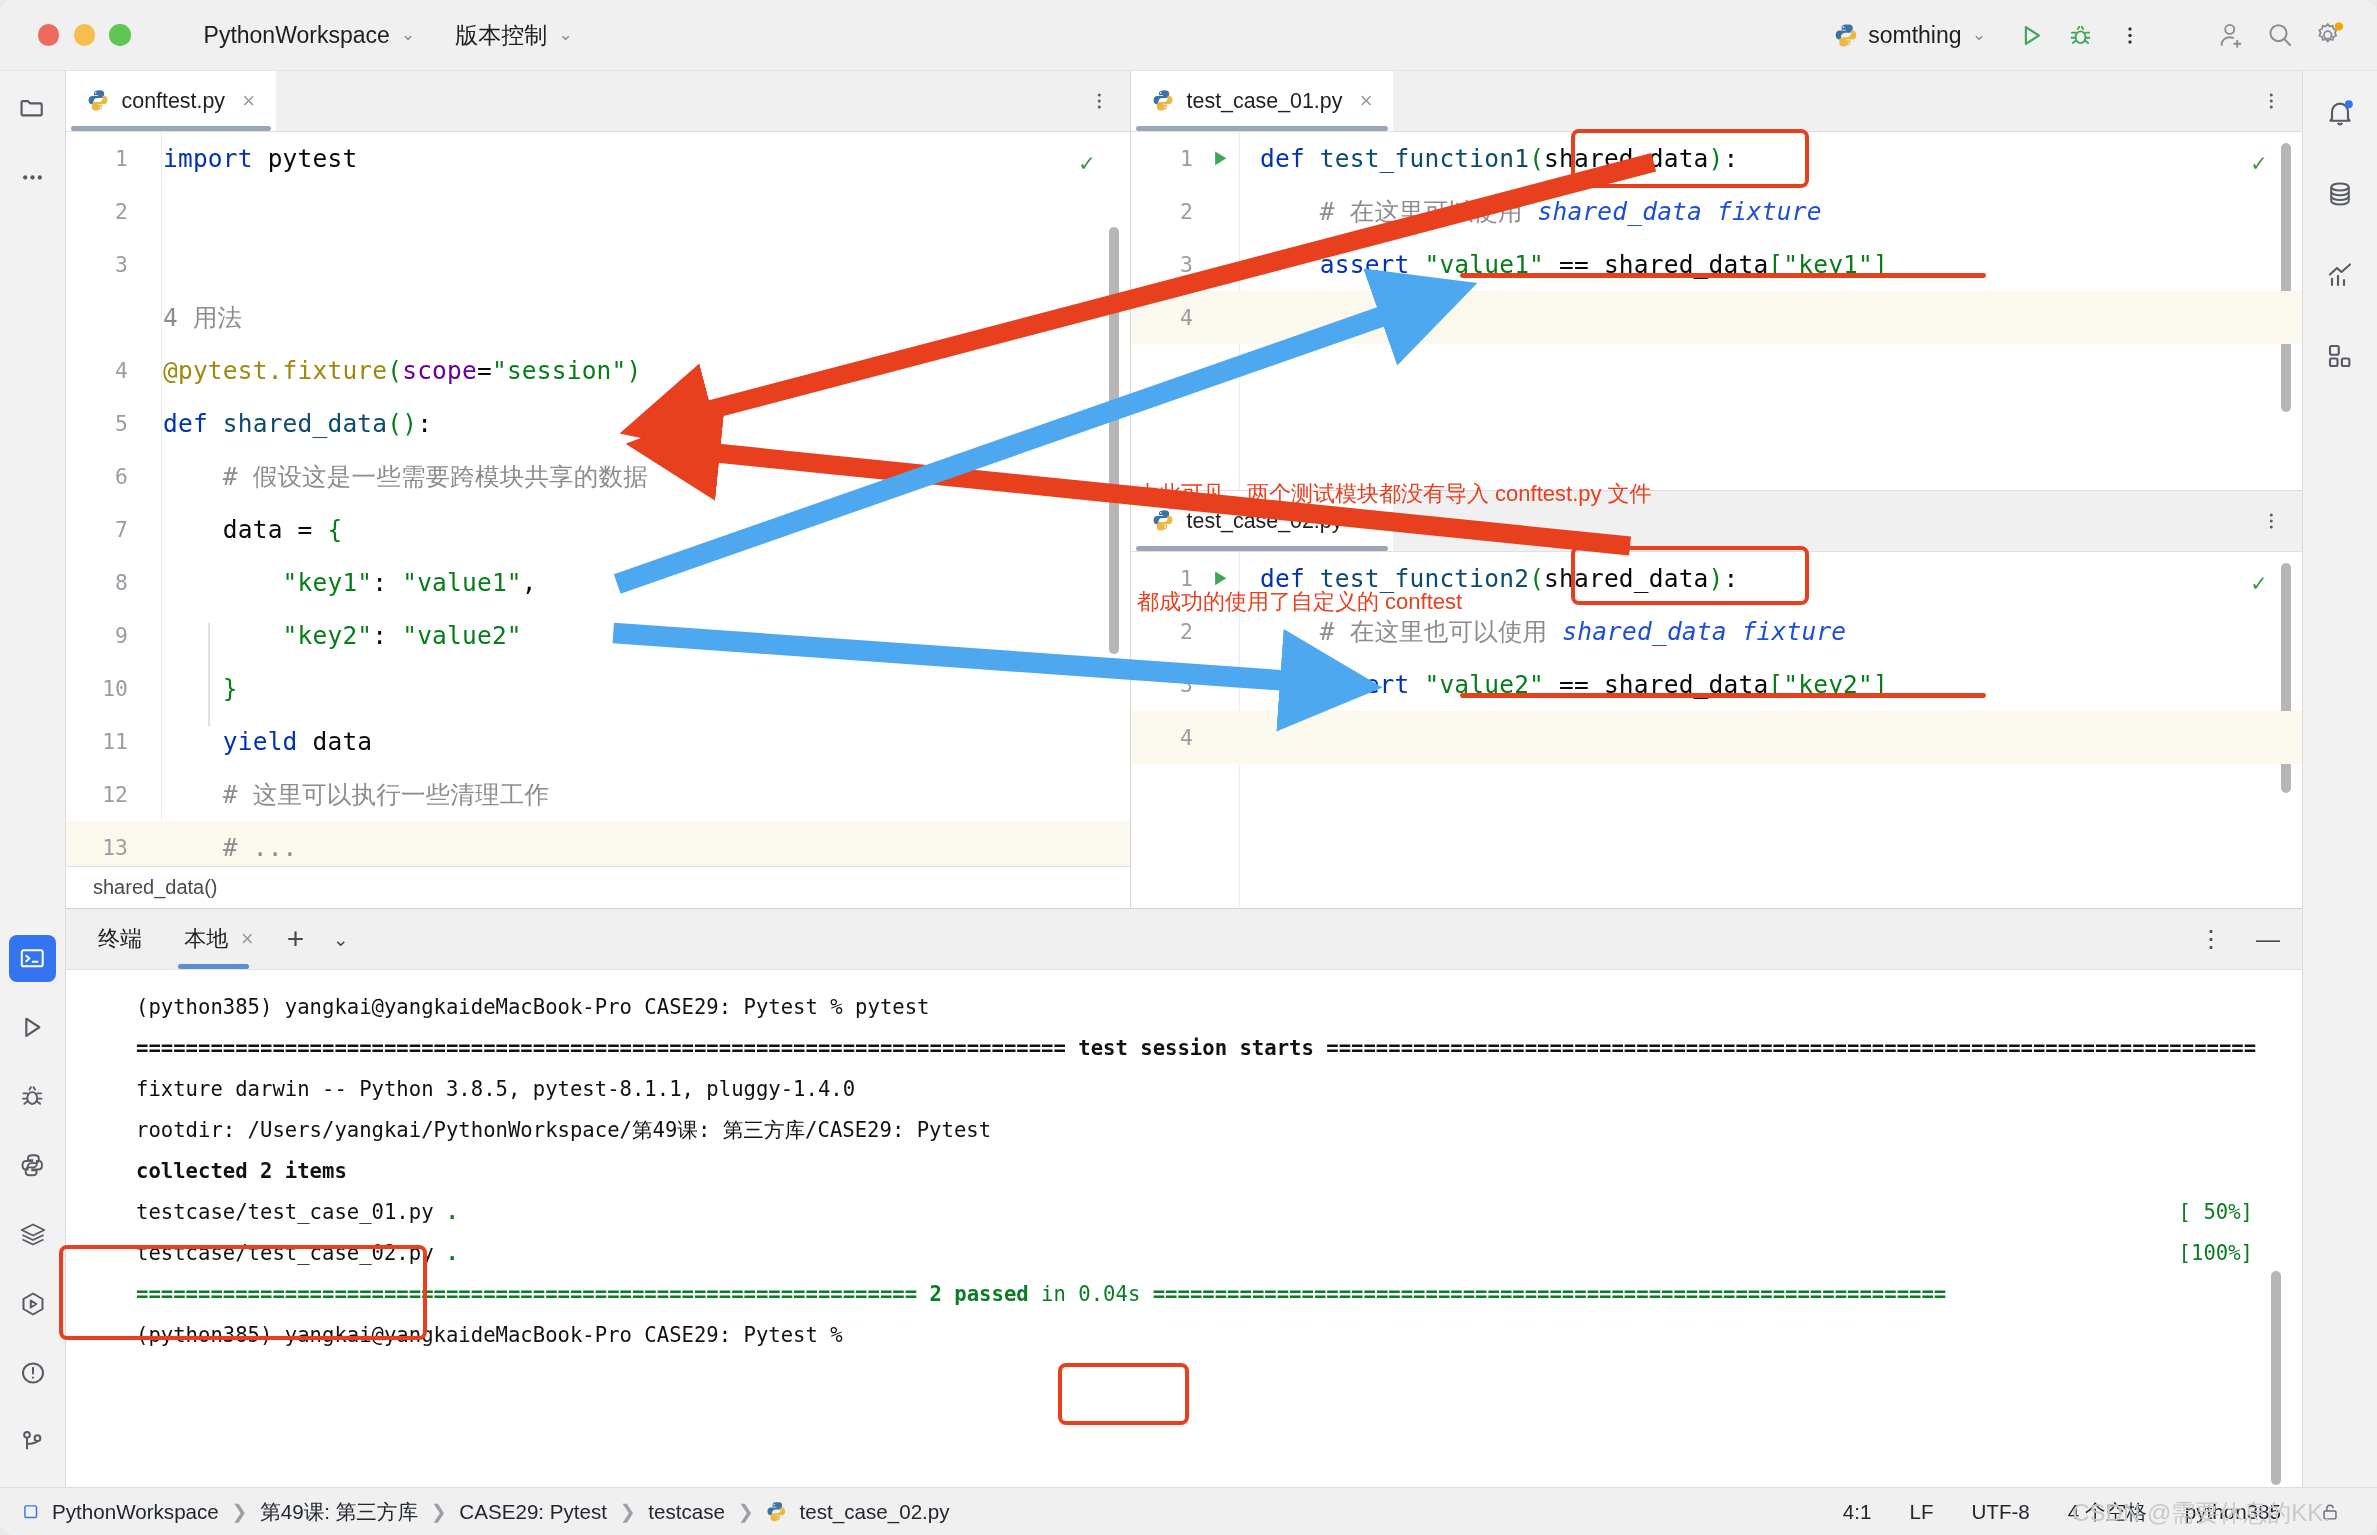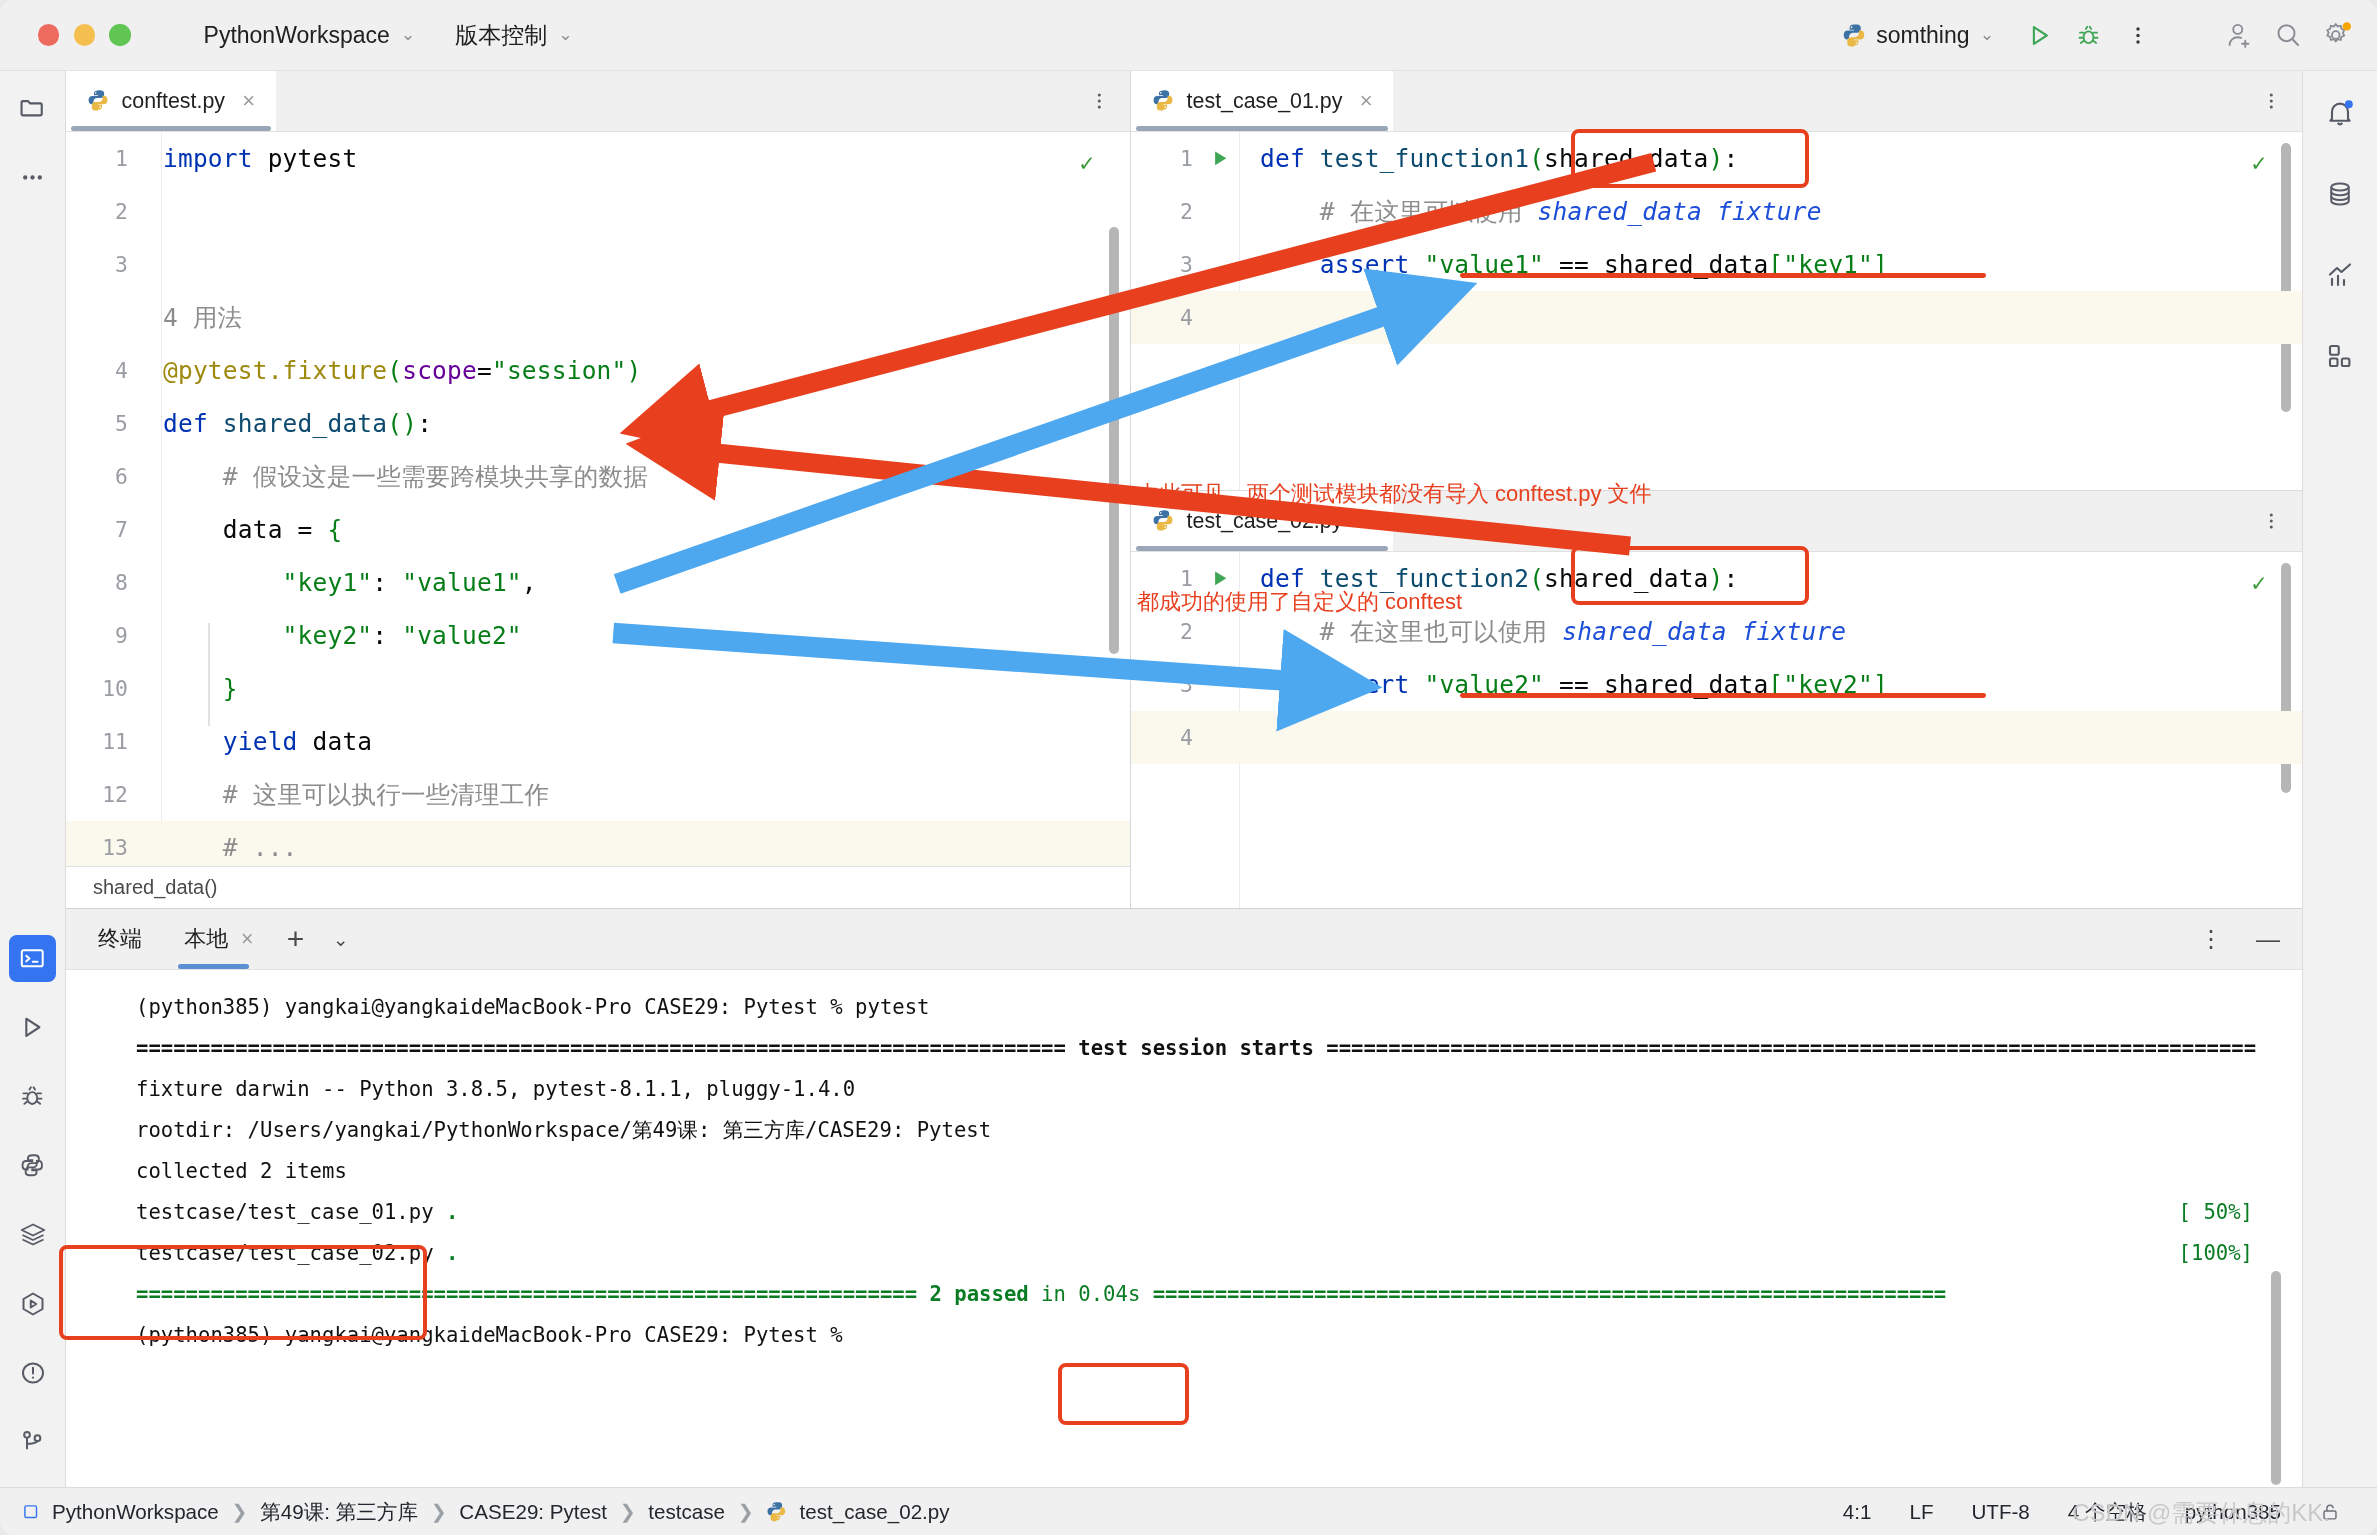--- a/index.html
+++ b/index.html
@@ -24,21 +24,21 @@
   .dot.red{background:#ed6a5e;}
   .dot.yellow{background:#f4bf4f;}
   .dot.green{background:#61c554;}
   .tb-item{
     display:flex;align-items:center;gap:11px;
     font-size:23px;color:#20201f;margin-left:40px;
   }
   .tb-item.first{margin-left:73px;}
   .chev{color:#8a8d93;font-size:17.4px;display:inline-block;transform:translateY(-0.8px);}
   .tb-right{
-    position:absolute;right:0;top:0;height:70px;
+    position:absolute;right:8px;top:0;height:70px;
     display:flex;align-items:center;gap:0px;
   }
   .py-logo{
     width:24px;height:24px;display:inline-block;position:relative;flex:0 0 24px;
   }
   .run-config{
     display:flex;align-items:center;gap:10.3px;font-size:23px;color:#1f1f1f;
   }
   .icon-btn{
     width:49px;height:49px;display:flex;align-items:center;justify-content:center;
@@ -551,21 +551,21 @@
             <span style="font-size:24px;">⋮</span>
             <span style="font-size:24px;">—</span>
           </div>
         </div>
         <div class="term-body">
           <div id="term-lines">
               <div class="tline"><span>(python385) yangkai@yangkaideMacBook-Pro CASE29: Pytest % pytest</span></div>
               <div class="tline"><span style="font-weight: bold;">=========================================================================== test session starts ===========================================================================</span></div>
               <div class="tline"><span>fixture darwin -- Python 3.8.5, pytest-8.1.1, pluggy-1.4.0</span></div>
               <div class="tline"><span>rootdir: /Users/yangkai/PythonWorkspace/第49课: 第三方库/CASE29: Pytest</span></div>
-              <div class="tline"><span style="font-weight: normal;">collected 2 items</span></div>
+              <div class="tline"><span style="font-weight: bold;">collected 2 items</span></div>
               <div class="tline"><span></span></div>
               <div class="tline"><span>testcase/test_case_01.py </span><span class="greenb">.</span><span class="right-pct">[ 50%]</span></div>
               <div class="tline"><span>testcase/test_case_02.py </span><span class="greenb">.</span><span class="right-pct">[100%]</span></div>
               <div class="tline"><span></span></div>
               <div class="tline"><span></span></div>
               <div class="tline"><span class="greenb">=============================================================== </span><span class="greenb">2 passed</span><span class="green"> in 0.04s </span><span class="greenb">================================================================</span></div>
               <div class="tline"><span>(python385) yangkai@yangkaideMacBook-Pro CASE29: Pytest % </span></div>
             </div>
           <div class="vscroll" style="top:301px;height:214px;right:20.6px;"></div>
         </div>

